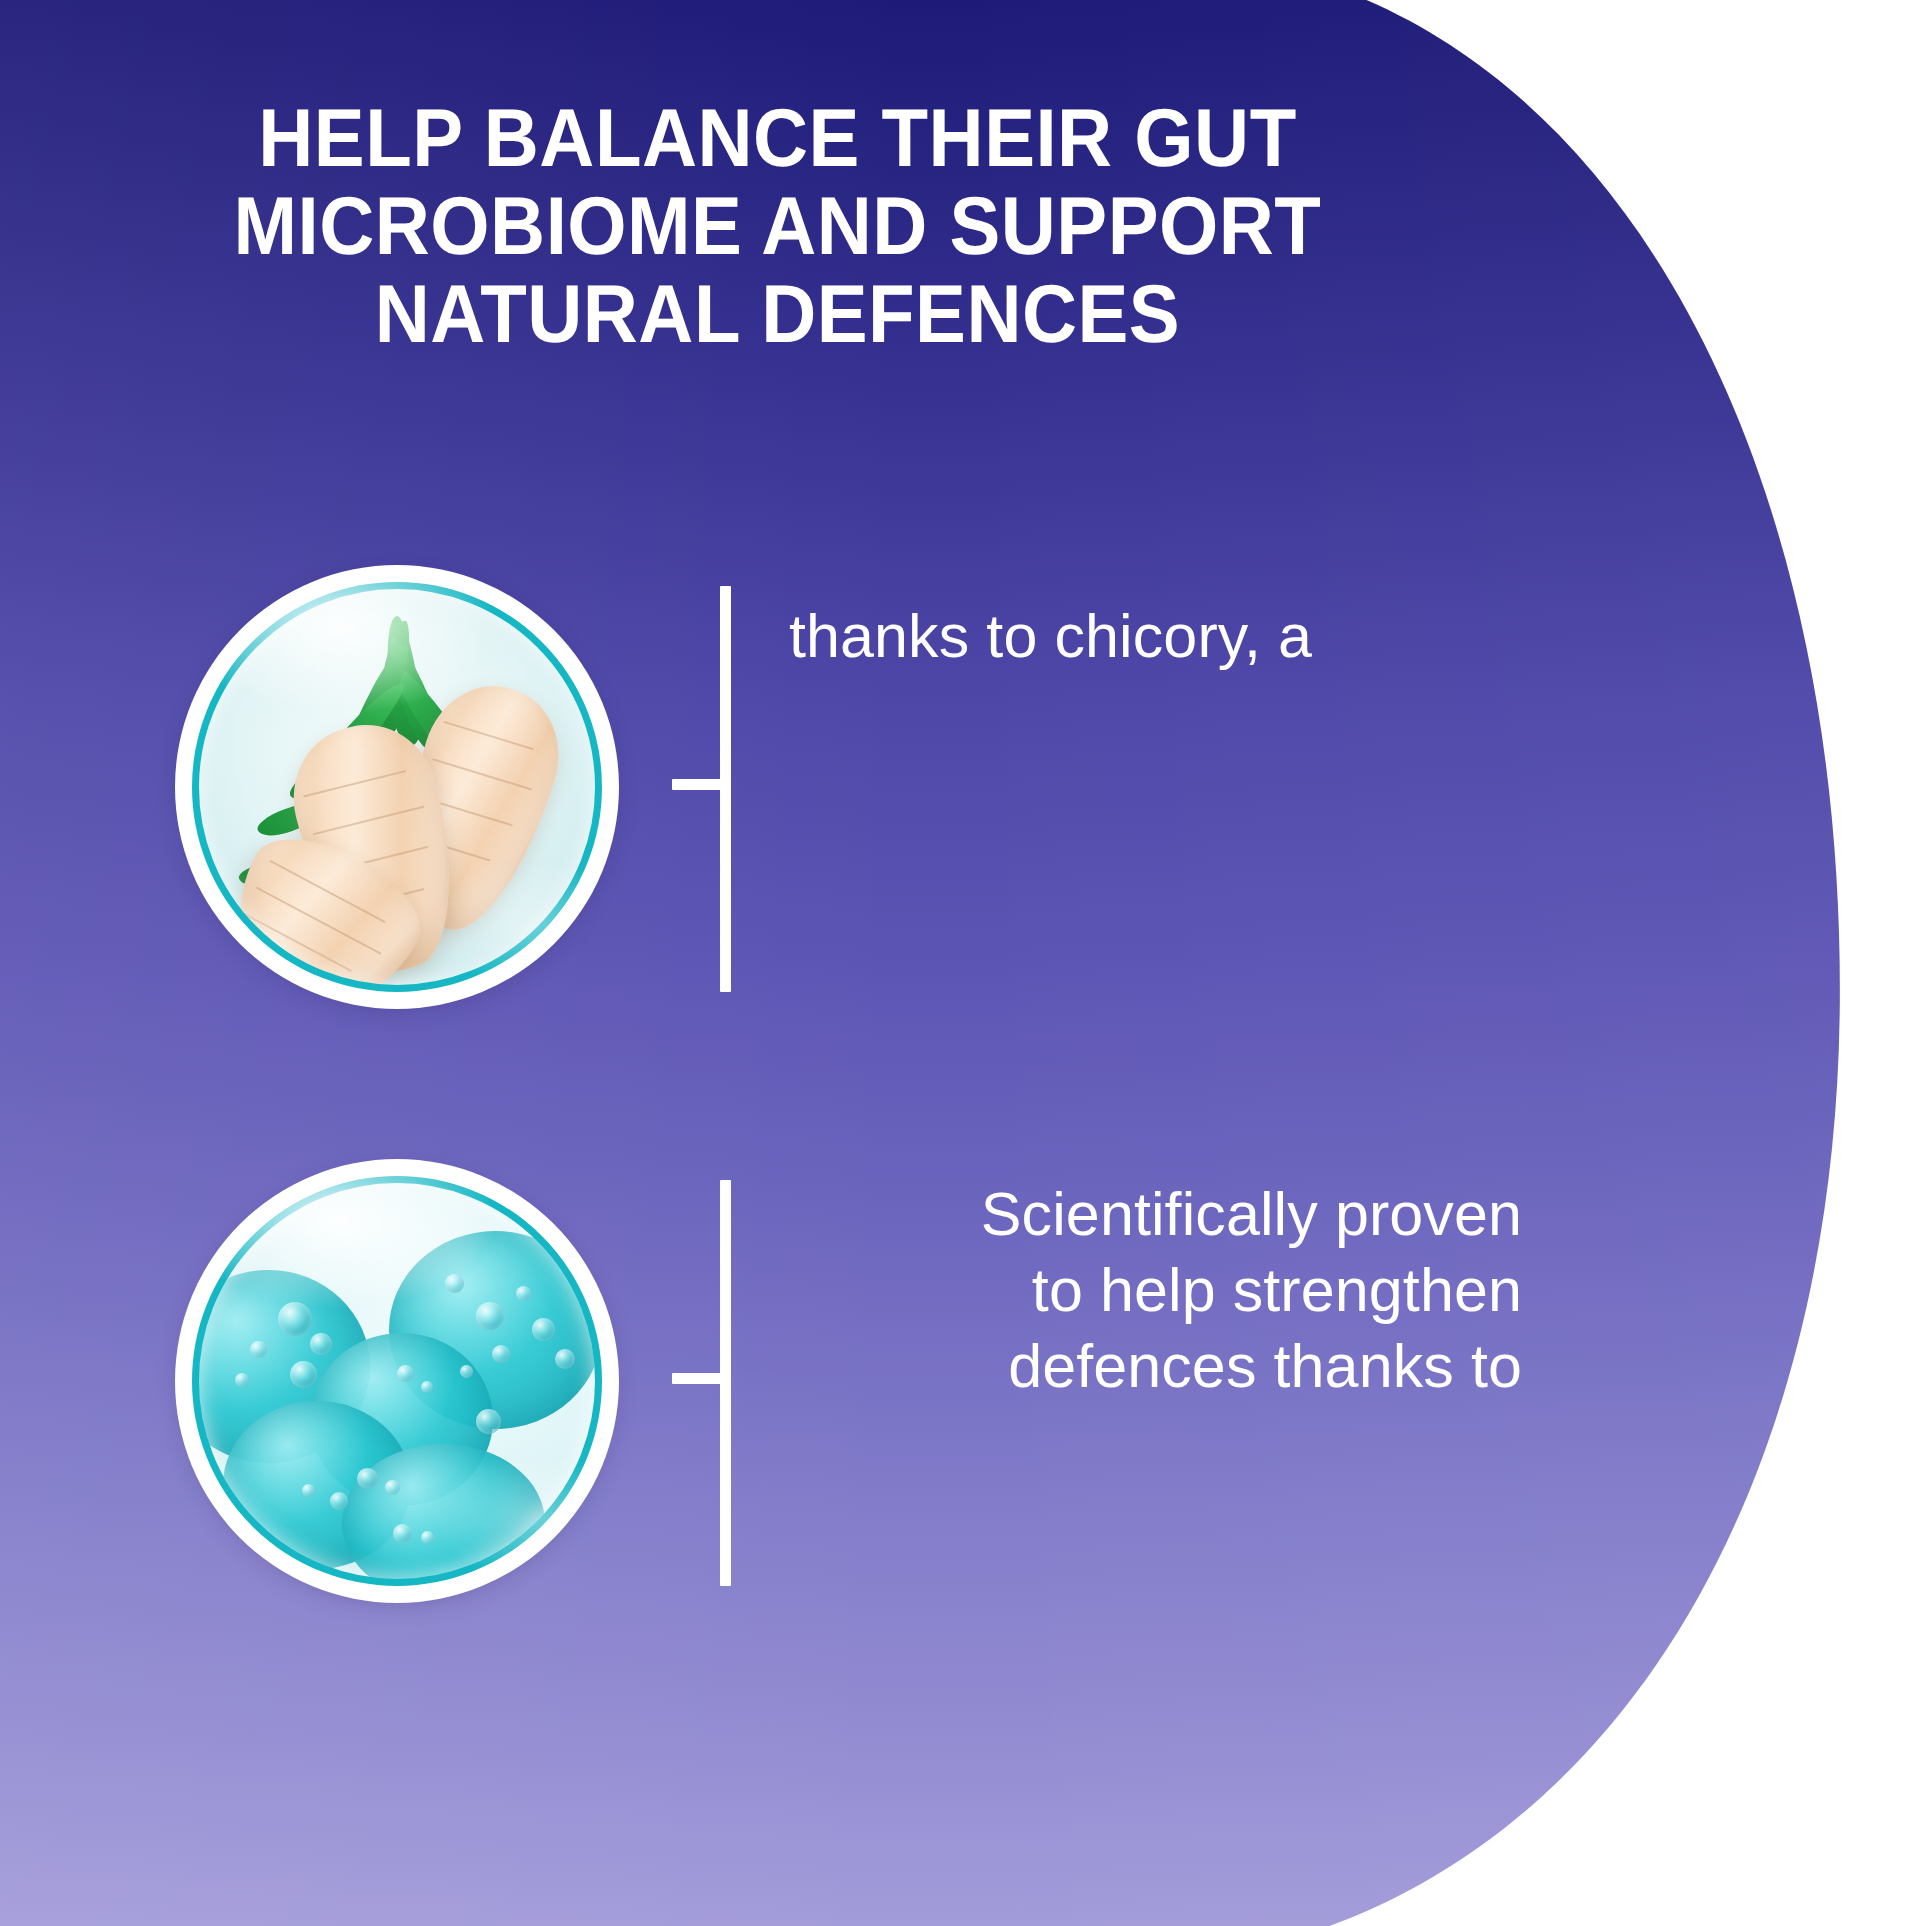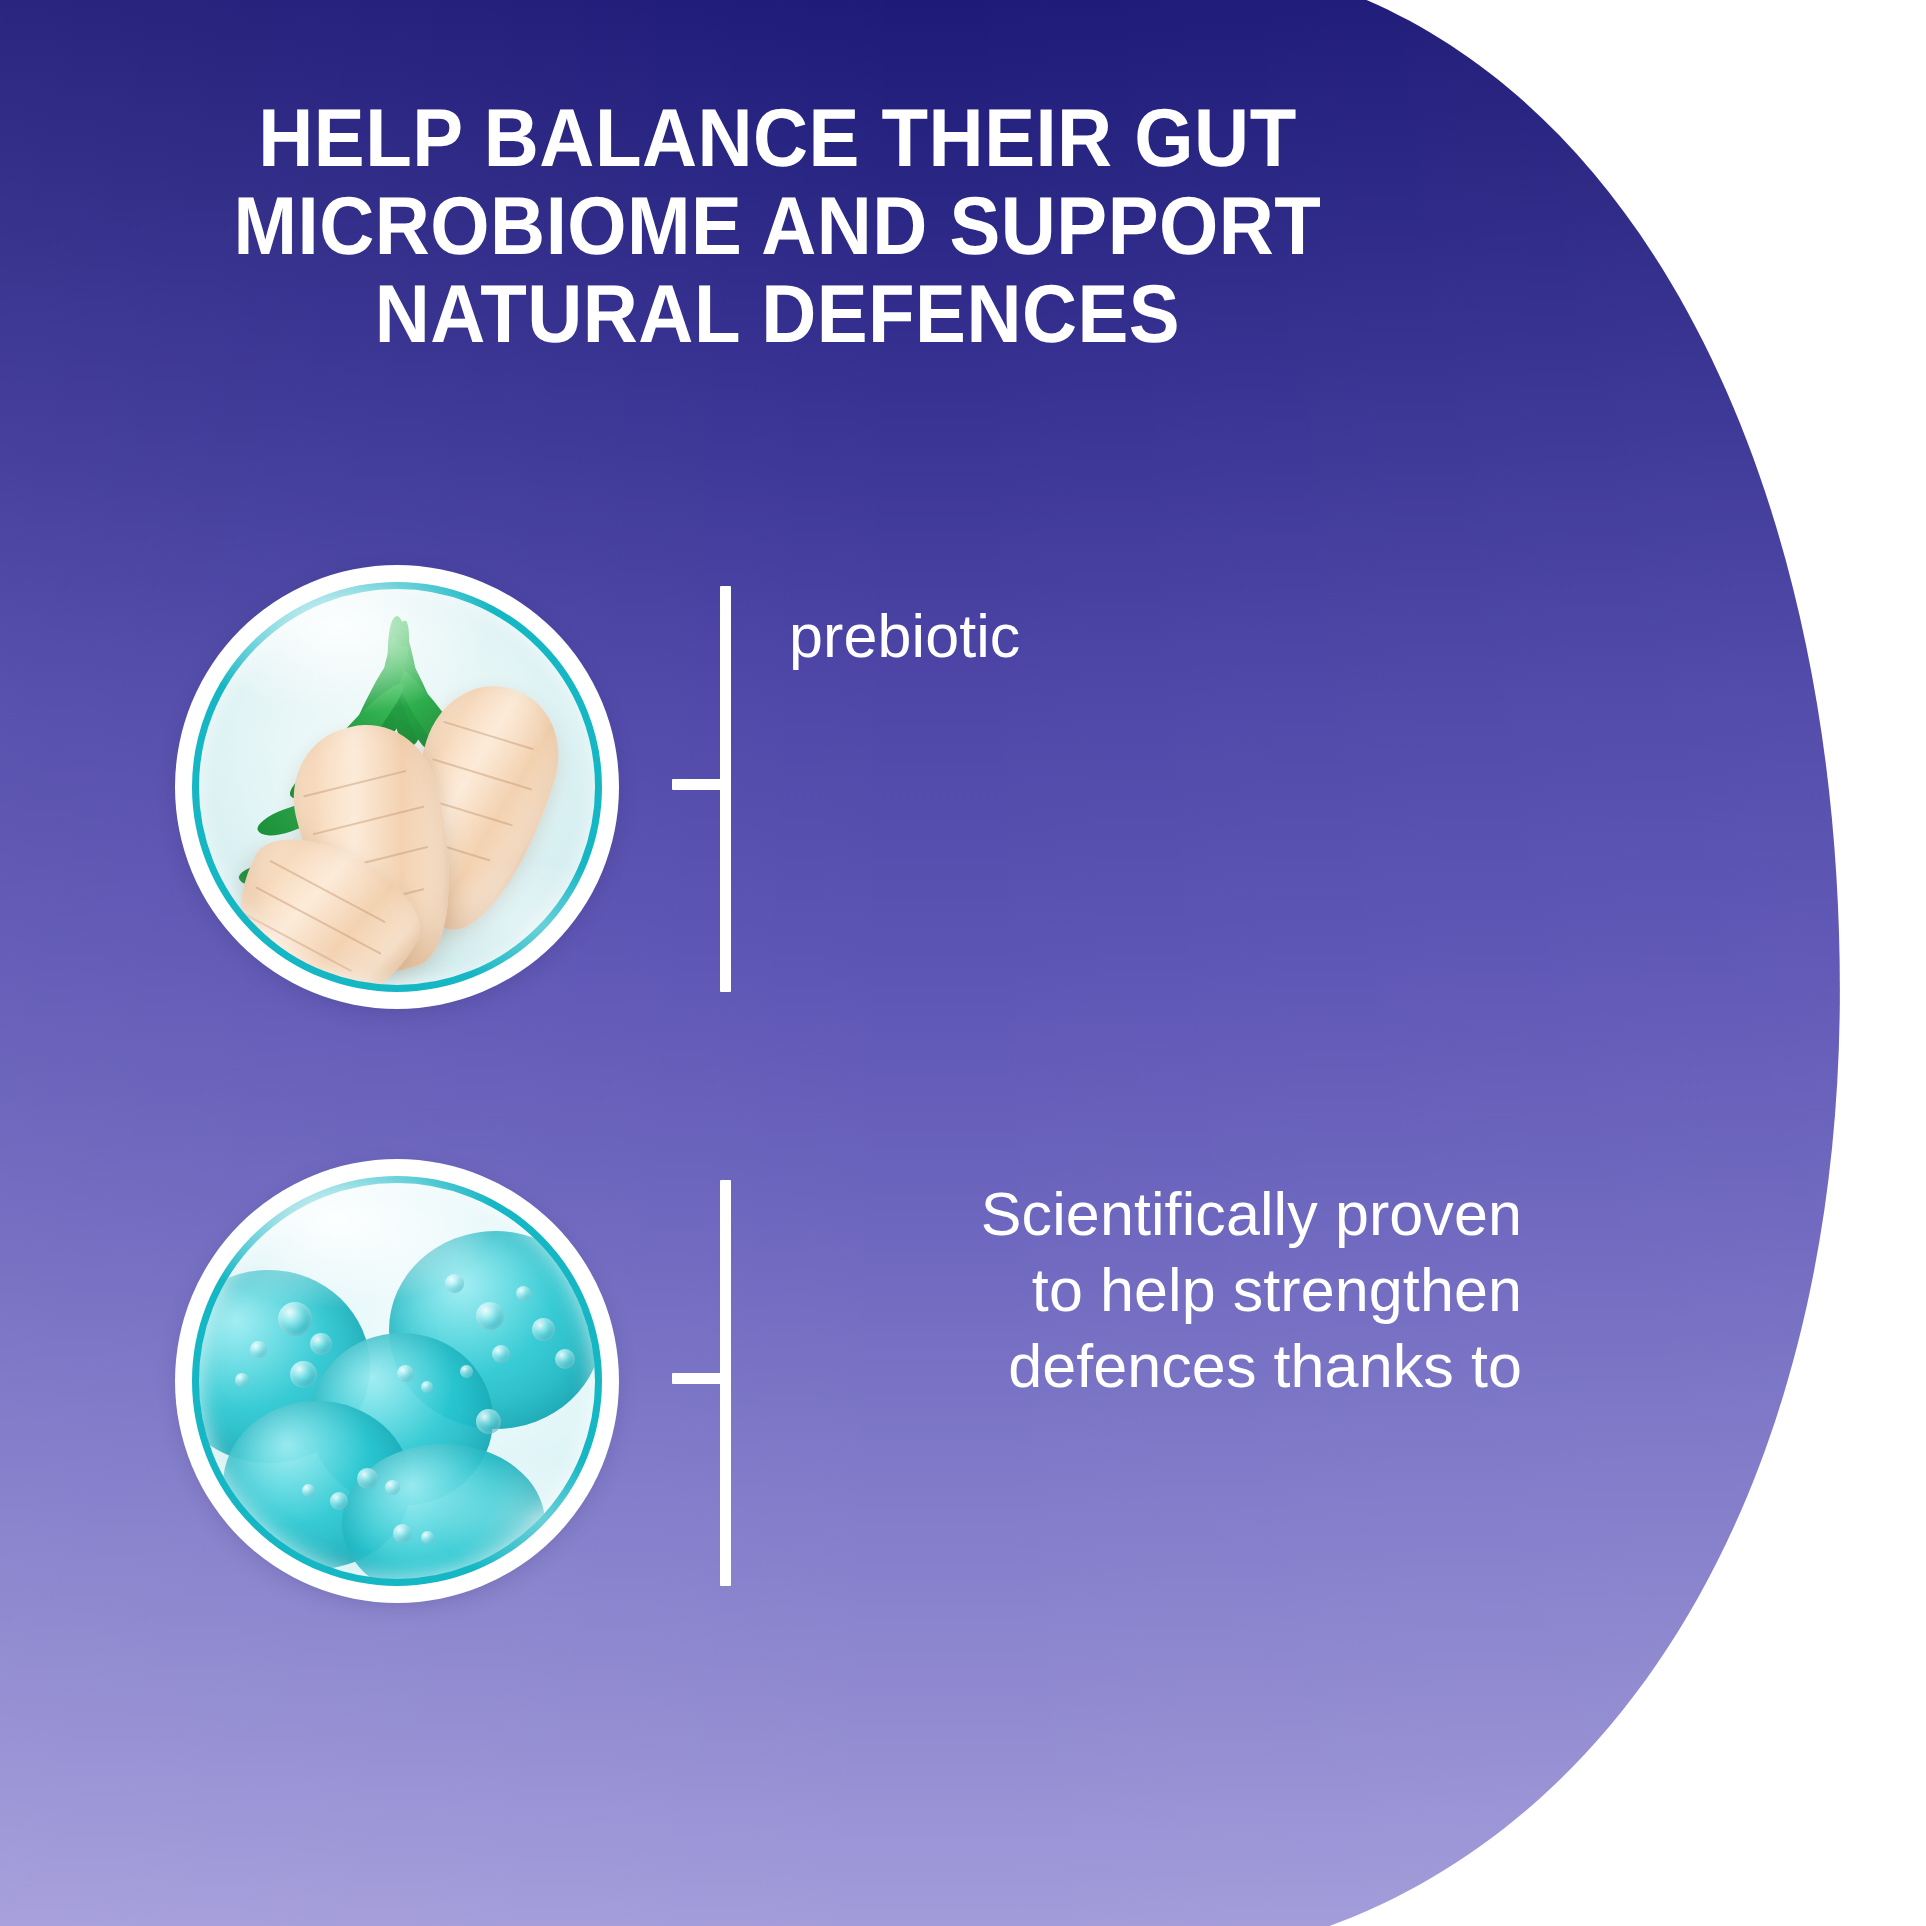--- a/index.html
+++ b/index.html
@@ -271,21 +271,21 @@
           </div>
         </div>
         <div class="rim"></div>
         <div class="glass"></div>
       </div>
 
       <div class="divider"></div>
       <div class="tick"></div>
 
       <div class="btext">
-        <span class="bl">prebiotic</span>
+        <span class="bl">thanks to chicory, a</span>
       </div>
     </div>
 
     <div class="benefit b2">
 
       <div class="dish">
         <div class="inner">
           <div class="agar2"></div>
 
           <div class="gel" style="left:-8%;top:22%;width:203px;height:193px;"></div>

